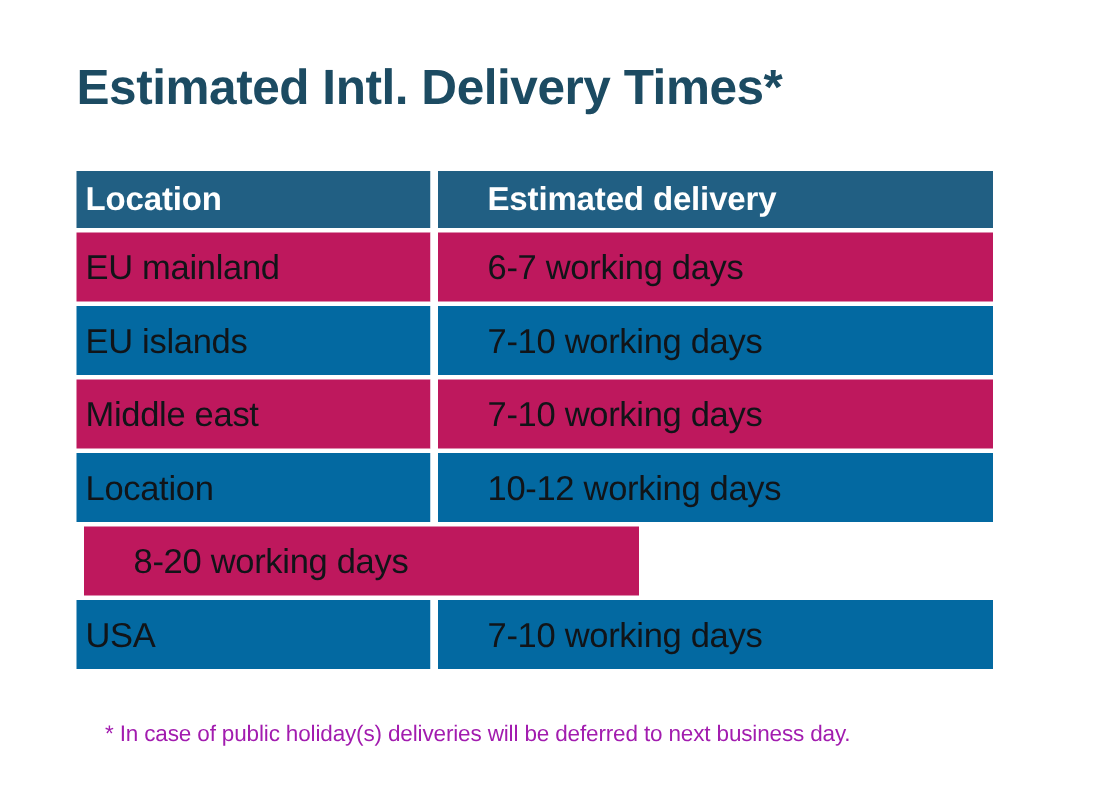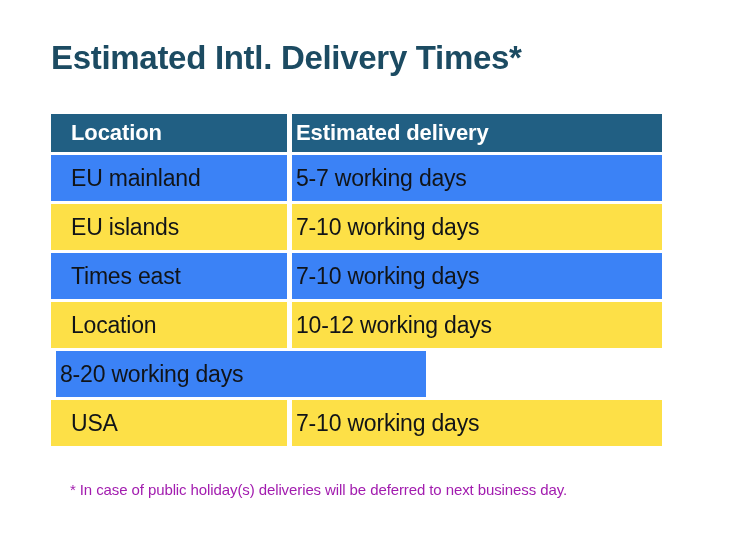--- a/index.html
+++ b/index.html
@@ -51,31 +51,31 @@
   }
 
   .cell {
     display: flex;
     align-items: center;
     box-sizing: border-box;
   }
 
   .cell-loc {
     width: 236px;
-    padding-left: 20px;
+    padding-left: 6px;
   }
 
   .cell-gap {
     width: 5px;
     background: #ffffff;
   }
 
   .cell-est {
     width: 370px;
-    padding-left: 4px;
+    padding-left: 33px;
   }
 
   
   .row-header .cell-loc,
   .row-header .cell-est {
     background: #215F83;
     height: 38px;
     color: #ffffff;
     font-size: 22px;
     font-weight: 700;
@@ -87,26 +87,26 @@
   .row-body .cell-est {
     height: 46px;
     font-size: 23px;
     font-weight: 400;
     color: #111418;
     letter-spacing: -0.2px;
   }
 
   .row-body.alt-dark .cell-loc,
   .row-body.alt-dark .cell-est {
-    background: #3b82f6;
+    background: #be185d;
   }
 
   .row-body.alt-light .cell-loc,
   .row-body.alt-light .cell-est {
-    background: #fde047;
+    background: #0369a1;
   }
 
   
   .footnote {
     position: absolute;
     left: 70px;
     top: 480px;
     font-size: 15px;
     font-weight: 400;
     color: #a21caf;
@@ -126,31 +126,31 @@
 
     <div class="row row-header">
       <div class="cell cell-loc">Location</div>
       <div class="cell-gap"></div>
       <div class="cell cell-est">Estimated delivery</div>
     </div>
 
     <div class="row row-body alt-dark">
       <div class="cell cell-loc">EU mainland</div>
       <div class="cell-gap"></div>
-      <div class="cell cell-est">5-7 working days</div>
+      <div class="cell cell-est">6-7 working days</div>
     </div>
 
     <div class="row row-body alt-light">
       <div class="cell cell-loc">EU islands</div>
       <div class="cell-gap"></div>
       <div class="cell cell-est">7-10 working days</div>
     </div>
 
     <div class="row row-body alt-dark">
-      <div class="cell cell-loc">Times east</div>
+      <div class="cell cell-loc">Middle east</div>
       <div class="cell-gap"></div>
       <div class="cell cell-est">7-10 working days</div>
     </div>
 
     <div class="row row-body alt-light">
       <div class="cell cell-loc">Location</div>
       <div class="cell-gap"></div>
       <div class="cell cell-est">10-12 working days</div>
     </div>
 

